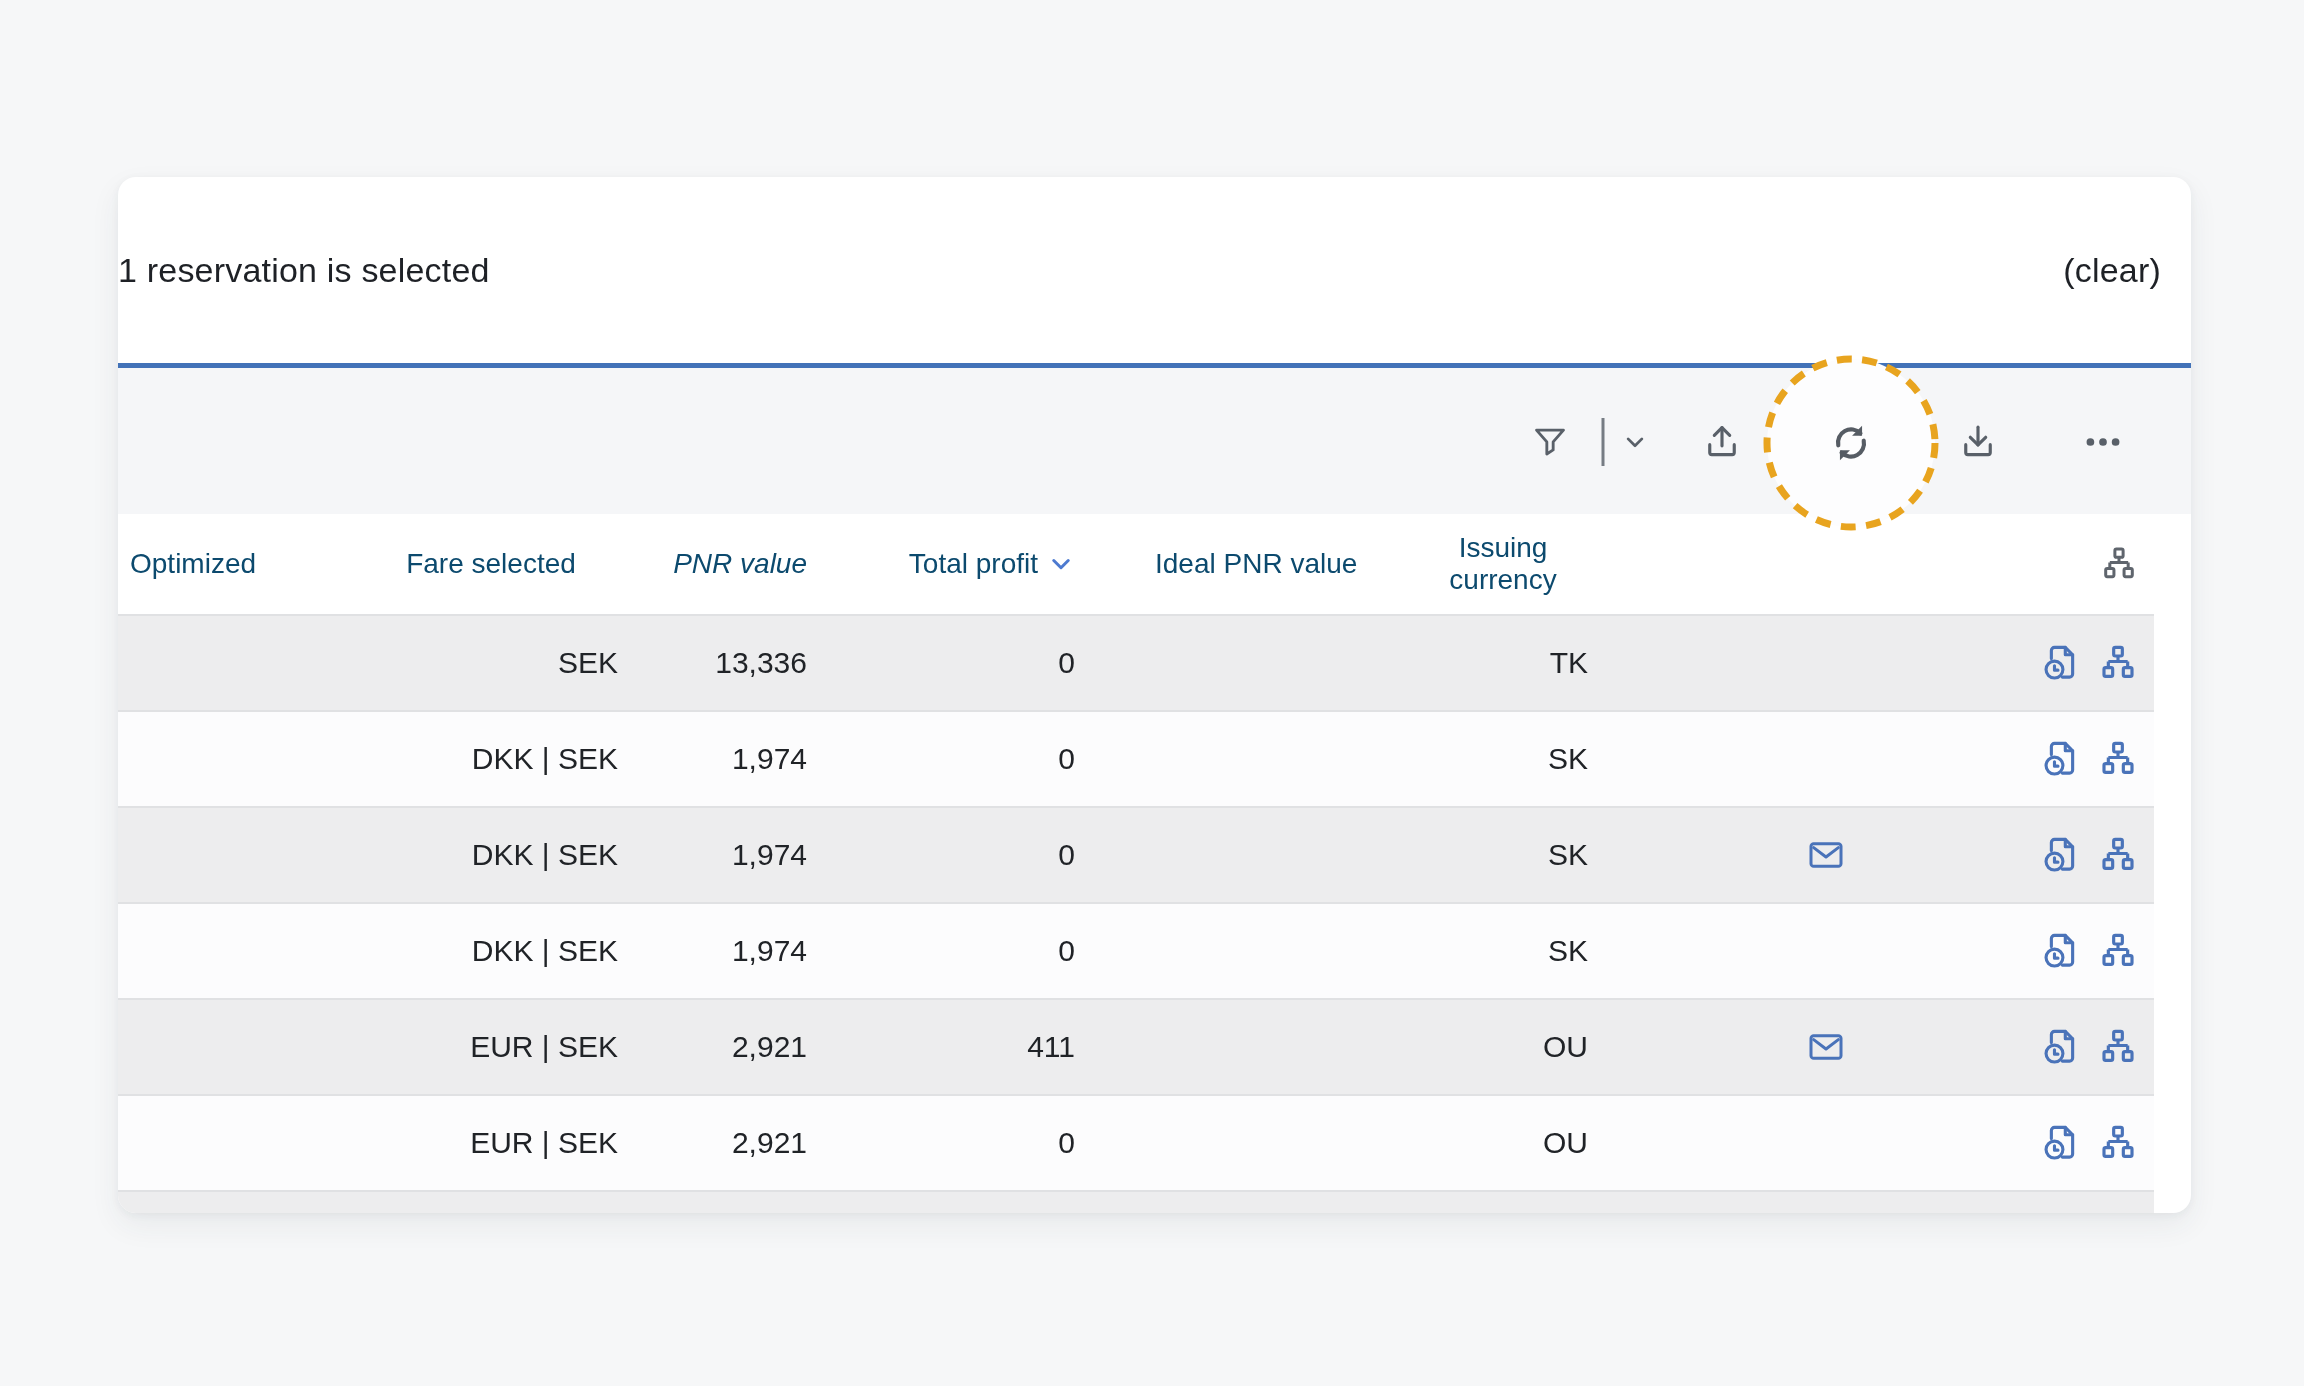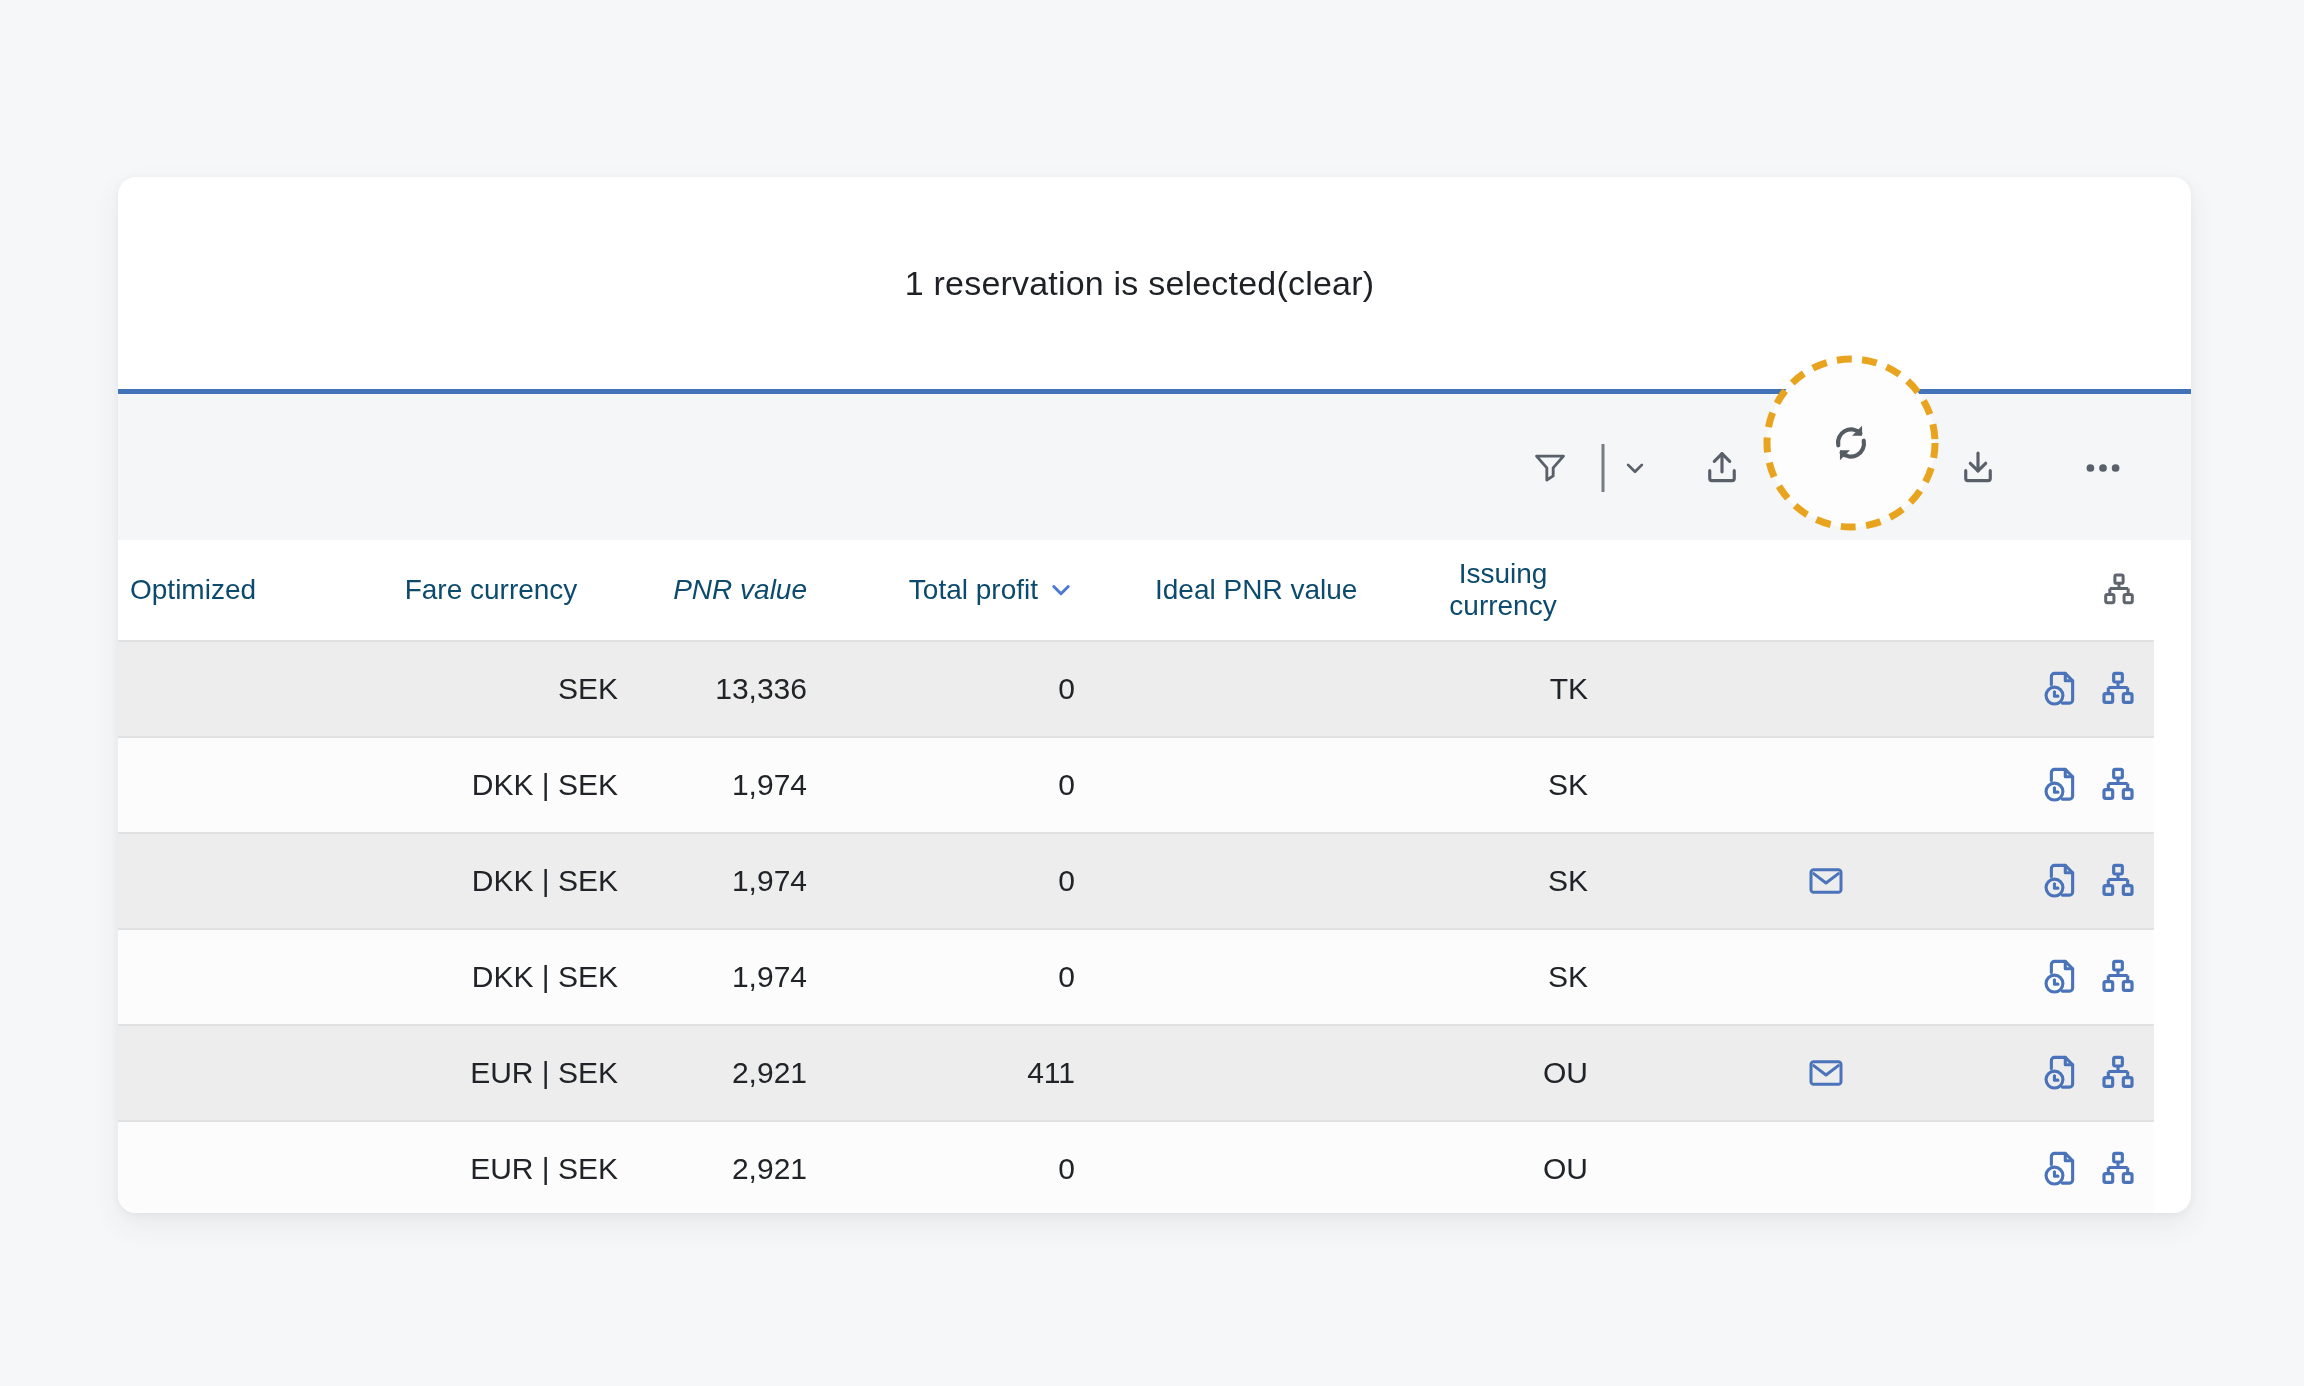--- a/index.html
+++ b/index.html
@@ -9,21 +9,21 @@
     font-family:"Liberation Sans", sans-serif;
     -webkit-font-smoothing:antialiased;
   }
   .card{
     position:absolute;left:118px;top:177px;width:2073px;height:1036px;
     background:#ffffff;border-radius:18px;overflow:hidden;
     box-shadow:0 12px 30px rgba(40,50,65,.07), 0 2px 8px rgba(40,50,65,.05);
   }
   
   .selection-bar{
-    height:212px;display:flex;align-items:center;justify-content:center;
+    height:186px;display:flex;align-items:center;justify-content:space-between;
     padding-right:30px;box-sizing:border-box;
     font-size:34px;color:#1e2126;letter-spacing:.2px;
   }
   .selection-bar .clear{margin-left:0;cursor:pointer;}
   .blue-line{height:5px;background:#4272b8;}
   
   .toolbar{position:relative;height:146px;background:#f5f6f8;}
   .tool{
     position:absolute;top:74px;transform:translate(-50%,-50%);
     color:#596069;display:flex;align-items:center;justify-content:center;
@@ -139,21 +139,21 @@
         <path d="M5.9 13.1a6.3 6.3 0 0 1 10.6-5.8"></path>
         <path d="M18.1 10.9a6.3 6.3 0 0 1-10.6 5.8"></path>
         <path d="M17.3 3.7v4.8h-4.8z" fill="currentColor" stroke="none"></path>
         <path d="M6.7 20.3v-4.8h4.8z" fill="currentColor" stroke="none"></path>
       </svg>
     </span>
   </button>
 
   <div class="thead">
     <div class="hcell h-left">Optimized</div>
-    <div class="hcell h-center">Fare currency</div>
+    <div class="hcell h-center">Fare selected</div>
     <div class="hcell h-right">PNR value</div>
     <div class="hcell h-sort">
       <span>Total profit</span>
       <span class="sort-chevron">
         <svg width="28" height="28" viewBox="0 0 24 24" fill="none" stroke="currentColor" stroke-width="2.6" stroke-linecap="round" stroke-linejoin="round">
           <path d="M5.8 9 12 15.2 18.2 9"></path>
         </svg>
       </span>
     </div>
     <div class="hcell h-ideal">Ideal PNR value</div>

